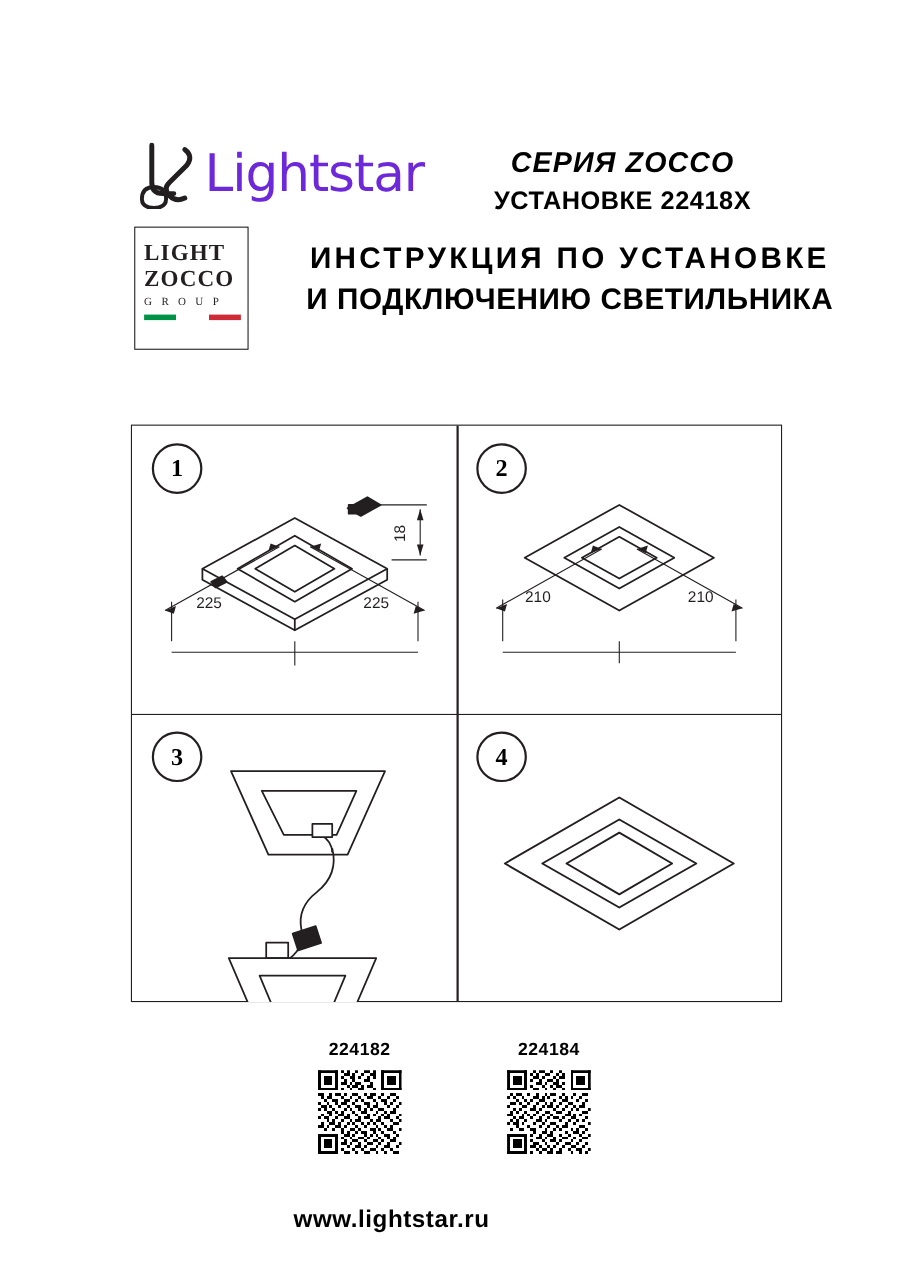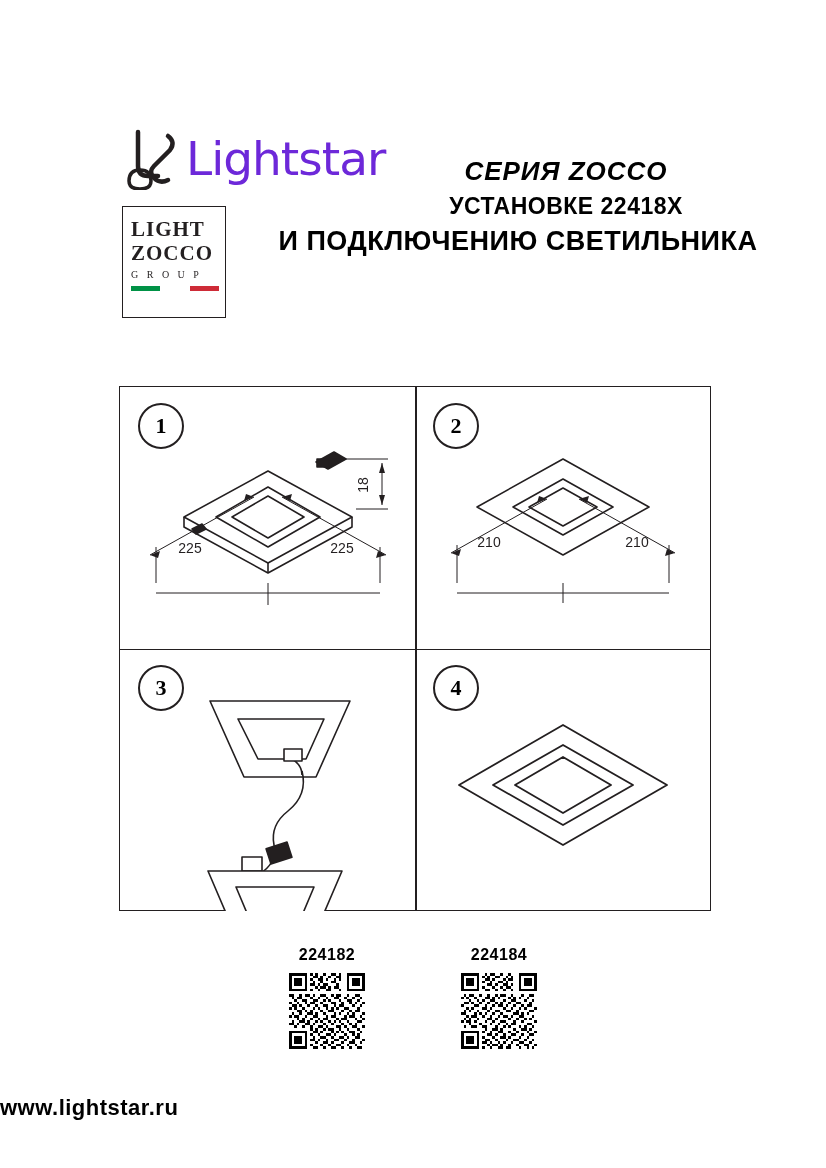--- a/index.html
+++ b/index.html
@@ -49,21 +49,20 @@
     color: #6d28d9;
     margin-left: 4px;
     font-family: "DejaVu Sans", sans-serif;
   }
   .series-block {
     position: absolute;
     right: 110px;
     top: 70px;
     text-align: center;
     width: 300px;
-    margin-top: 24px;
   }
   .series-line1 {
     font-size: 26px;
     font-weight: bold;
     letter-spacing: 1px;
     font-style: italic;
   }
   .series-line2 {
     font-size: 23px;
     font-weight: bold;
@@ -209,20 +208,21 @@
     margin-bottom: 9px;
   }
   .qr { width: 76px; height: 76px; margin: 0 auto; display: block; }
 
   
   .footer {
     position: absolute;
     top: 1095px;
     left: 0;
     width: 712px;
+    text-align: center;
     font-size: 22px;
     font-weight: bold;
     letter-spacing: 0.5px;
   }
 </style>
 </head>
 <body>
 
 <div class="page">
 
@@ -248,20 +248,21 @@
       <div class="l1">LIGHT</div>
       <div class="l2">ZOCCO</div>
       <div class="l3">G R O U P</div>
       <div class="flag">
         <i class="g"></i>
           <i class="w"></i>
           <i class="r"></i>
       </div>
     </div>
     <div class="instr">
+      <div class="line1">ИНСТРУКЦИЯ ПО УСТАНОВКЕ</div>
       <div class="line2">И ПОДКЛЮЧЕНИЮ СВЕТИЛЬНИКА</div>
     </div>
   </div>
 
   <div class="grid">
     <div class="vline"></div>
     <div class="hline"></div>
 
     <div class="cell c1">
       <div class="step-badge">1</div>

